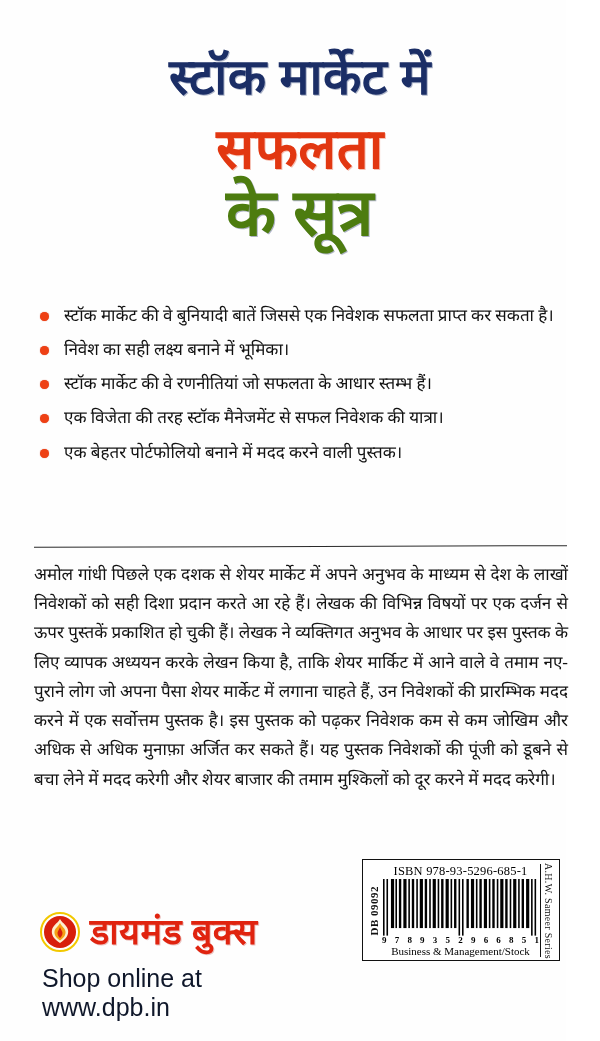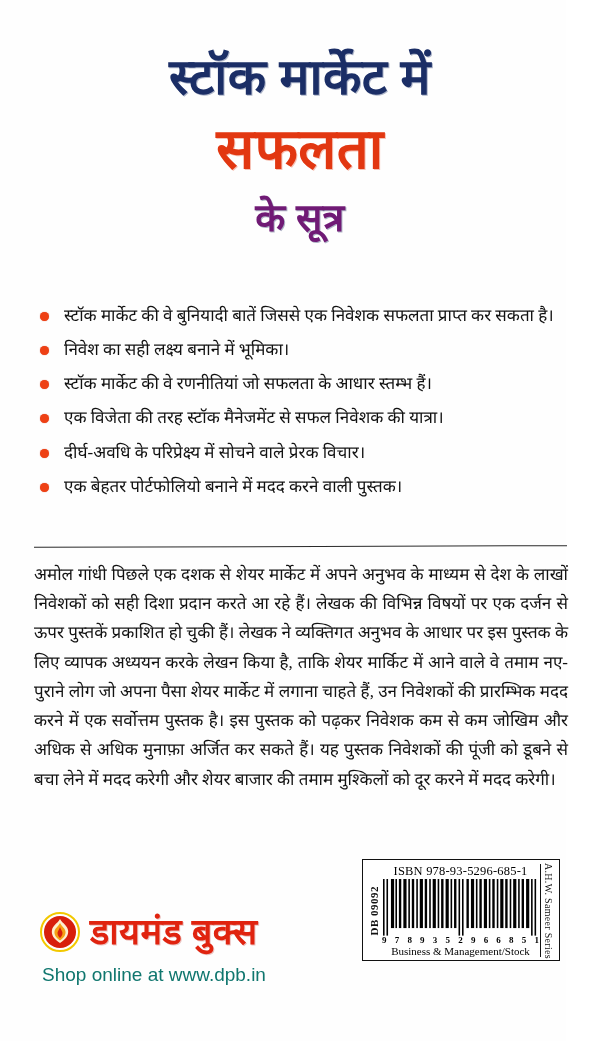--- a/index.html
+++ b/index.html
@@ -44,23 +44,23 @@
     color: #1b2e66;
     text-shadow: 1px 1px 0 rgba(27,46,102,0.35);
   }
   .title-line-2 {
     font-size: 56px;
     color: #e23711;
     margin-top: 18px;
     text-shadow: 1px 1px 0 rgba(226,55,17,0.3);
   }
   .title-line-3 {
-    font-size: 39px;
-    color: #701a75;
-    margin-top: 20px;
+    font-size: 65px;
+    color: #4d7c0f;
+    margin-top: 2px;
     text-shadow: 1px 1px 0 rgba(25,41,92,0.35);
   }
 
   
   .bullets {
     position: absolute;
     left: 40px;
     top: 303px;
     width: 530px;
   }
@@ -135,22 +135,22 @@
     font-weight: bold;
     color: #e0230f;
     line-height: 1;
     letter-spacing: 0.5px;
     font-family: "Liberation Serif", "DejaVu Serif", serif;
     text-shadow: 1px 1px 0 rgba(180,20,10,0.25);
   }
   .pub-shop {
     margin-top: 12px;
     margin-left: 2px;
-    font-size: 19px;
-    color: #0f766e;
+    font-size: 25px;
+    color: #0f172a;
     font-family: "Liberation Sans", "DejaVu Sans", sans-serif;
   }
 
   
   .barcode-block {
     position: absolute;
     left: 362px;
     top: 859px;
     width: 198px;
   }
@@ -267,24 +267,20 @@
       <div class="bullet-dot"></div>
       <div class="bullet-text">निवेश का सही लक्ष्य बनाने में भूमिका।</div>
     </div>
     <div class="bullet-row">
       <div class="bullet-dot"></div>
       <div class="bullet-text">स्टॉक मार्केट की वे रणनीतियां जो सफलता के आधार स्तम्भ हैं।</div>
     </div>
     <div class="bullet-row">
       <div class="bullet-dot"></div>
       <div class="bullet-text">एक विजेता की तरह स्टॉक मैनेजमेंट से सफल निवेशक की यात्रा।</div>
-    </div>
-    <div class="bullet-row">
-      <div class="bullet-dot"></div>
-      <div class="bullet-text">दीर्घ-अवधि के परिप्रेक्ष्य में सोचने वाले प्रेरक विचार।</div>
     </div>
     <div class="bullet-row">
       <div class="bullet-dot"></div>
       <div class="bullet-text">एक बेहतर पोर्टफोलियो बनाने में मदद करने वाली पुस्तक।</div>
     </div>
   </div>
 
   <div class="divider"></div>
 
   <div class="blurb">अमोल गांधी पिछले एक दशक से शेयर मार्केट में अपने अनुभव के माध्यम से देश के लाखों निवेशकों को सही दिशा प्रदान करते आ रहे हैं। लेखक की विभिन्न विषयों पर एक दर्जन से ऊपर पुस्तकें प्रकाशित हो चुकी हैं। लेखक ने व्यक्तिगत अनुभव के आधार पर इस पुस्तक के लिए व्यापक अध्ययन करके लेखन किया है, ताकि शेयर मार्किट में आने वाले वे तमाम नए-पुराने लोग जो अपना पैसा शेयर मार्केट में लगाना चाहते हैं, उन निवेशकों की प्रारम्भिक मदद करने में एक सर्वोत्तम पुस्तक है। इस पुस्तक को पढ़कर निवेशक कम से कम जोखिम और अधिक से अधिक मुनाफ़ा अर्जित कर सकते हैं। यह पुस्तक निवेशकों की पूंजी को डूबने से बचा लेने में मदद करेगी और शेयर बाजार की तमाम मुश्किलों को दूर करने में मदद करेगी।</div>

